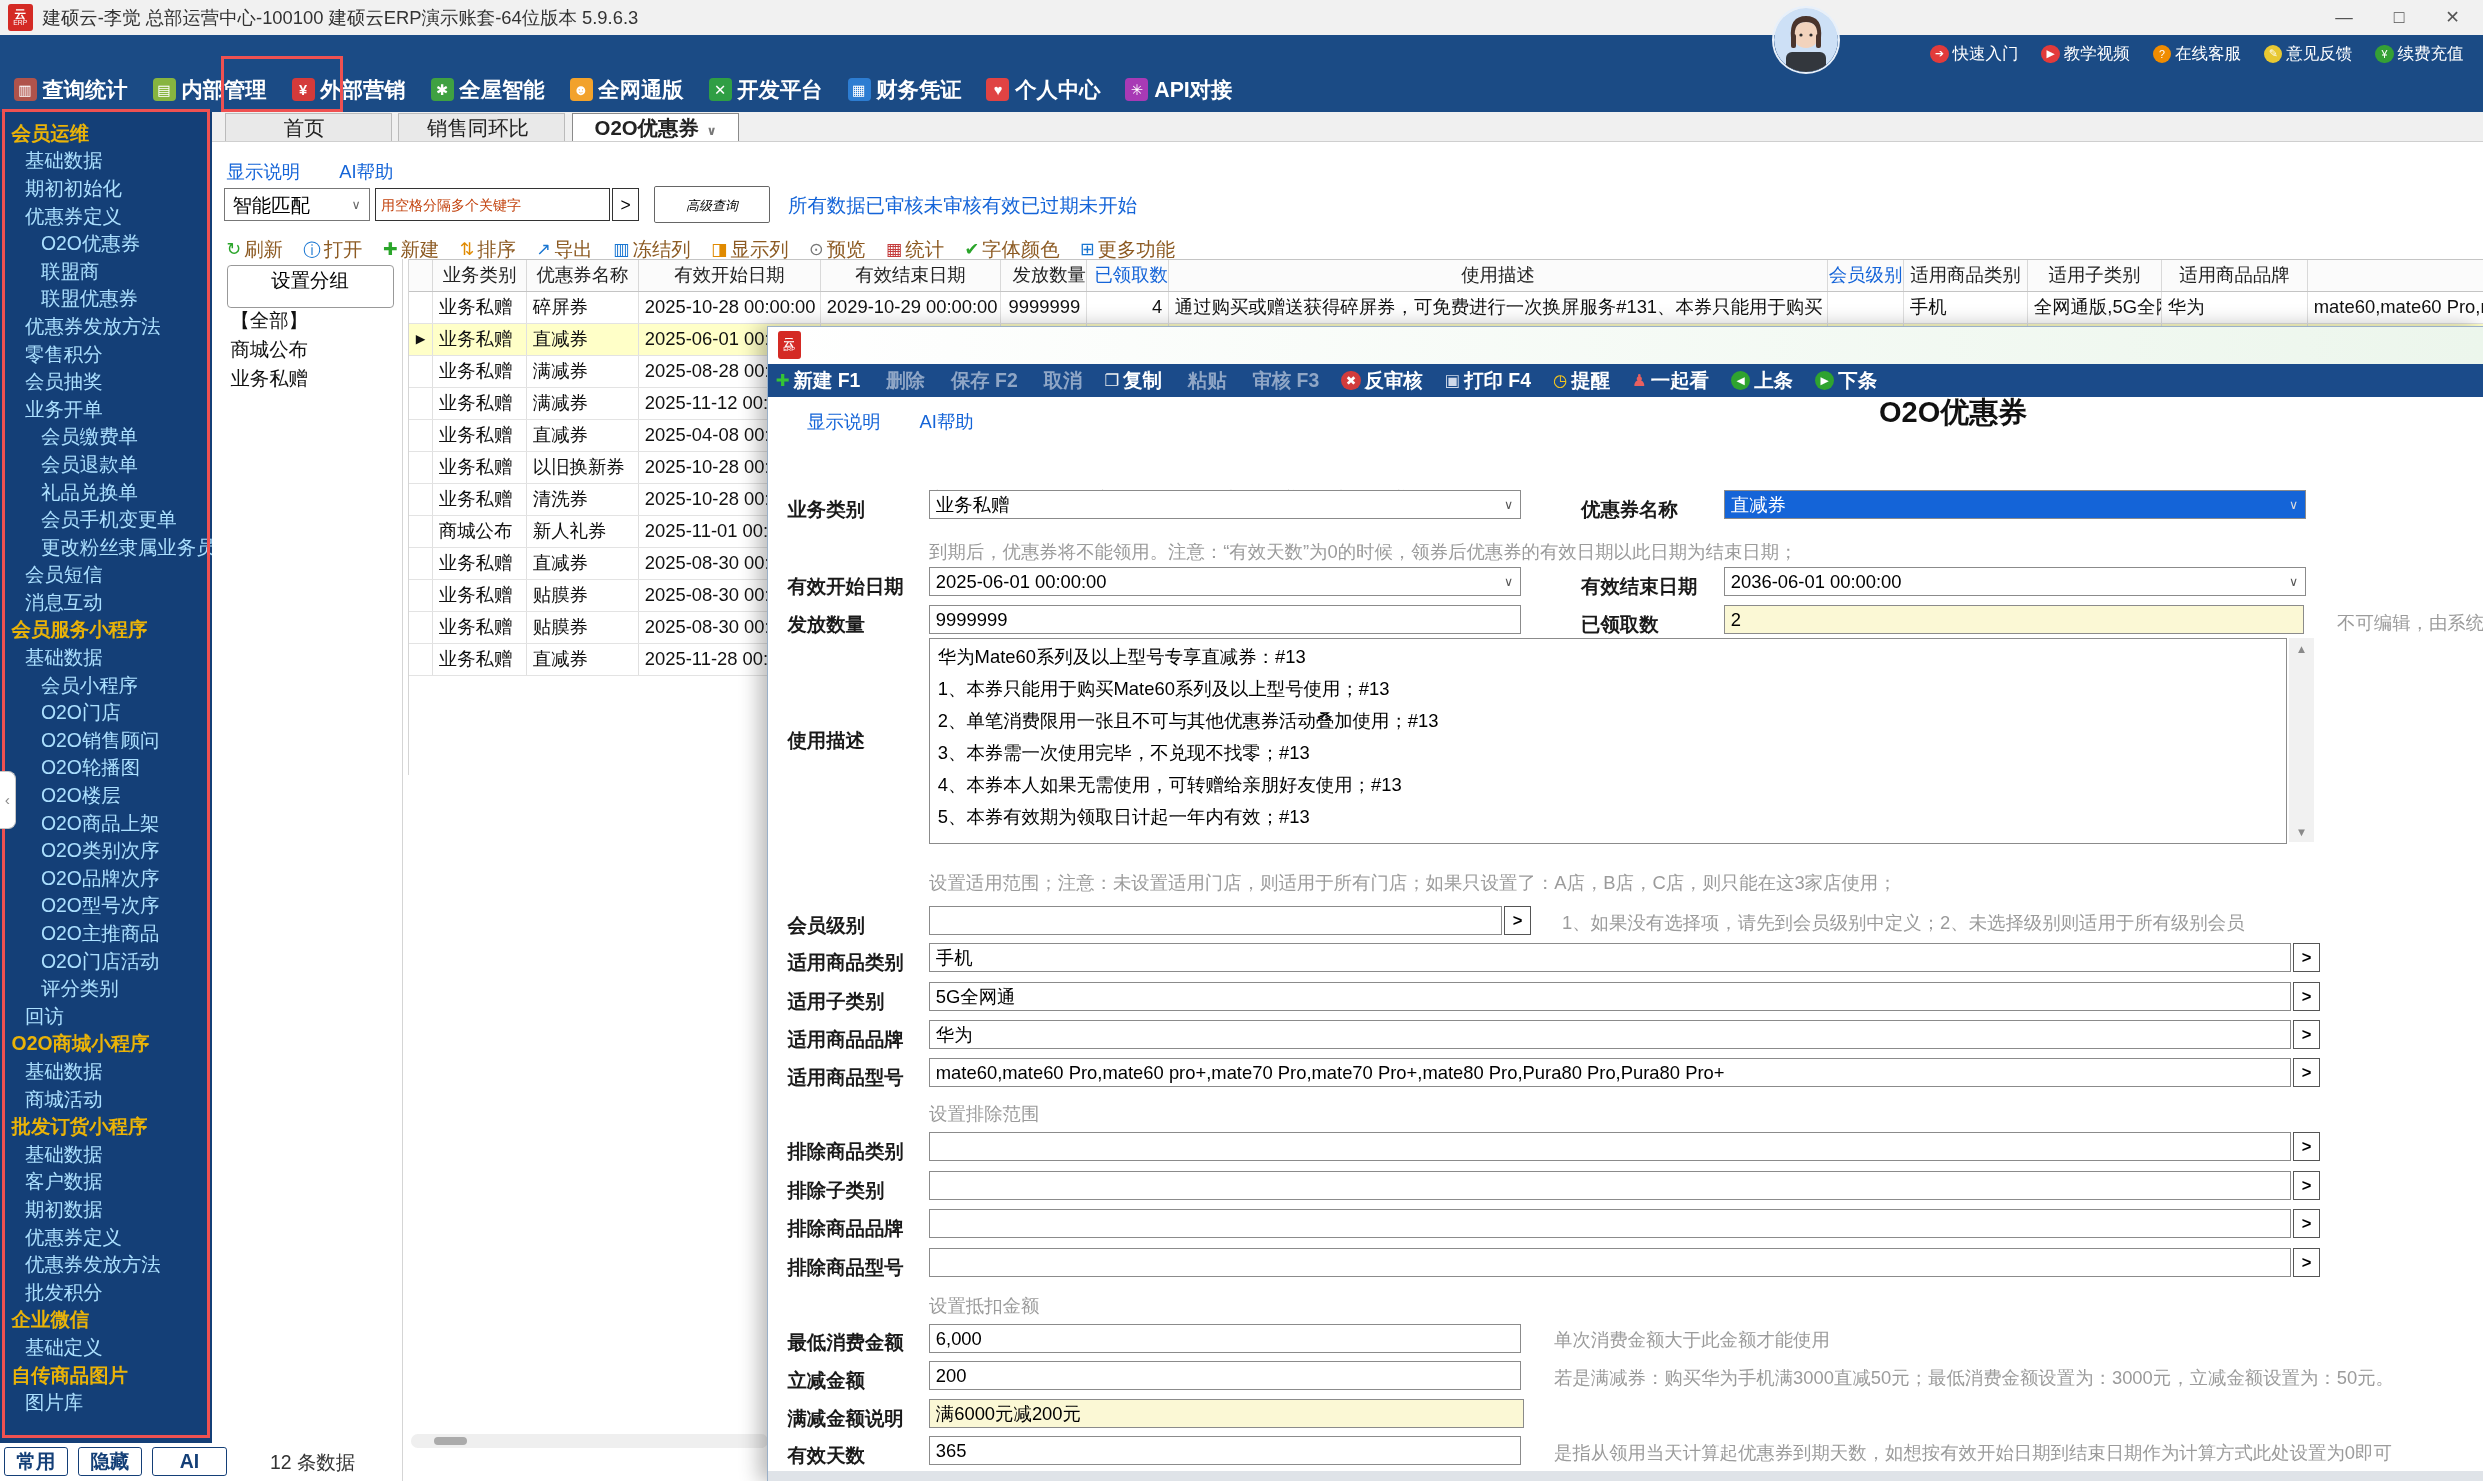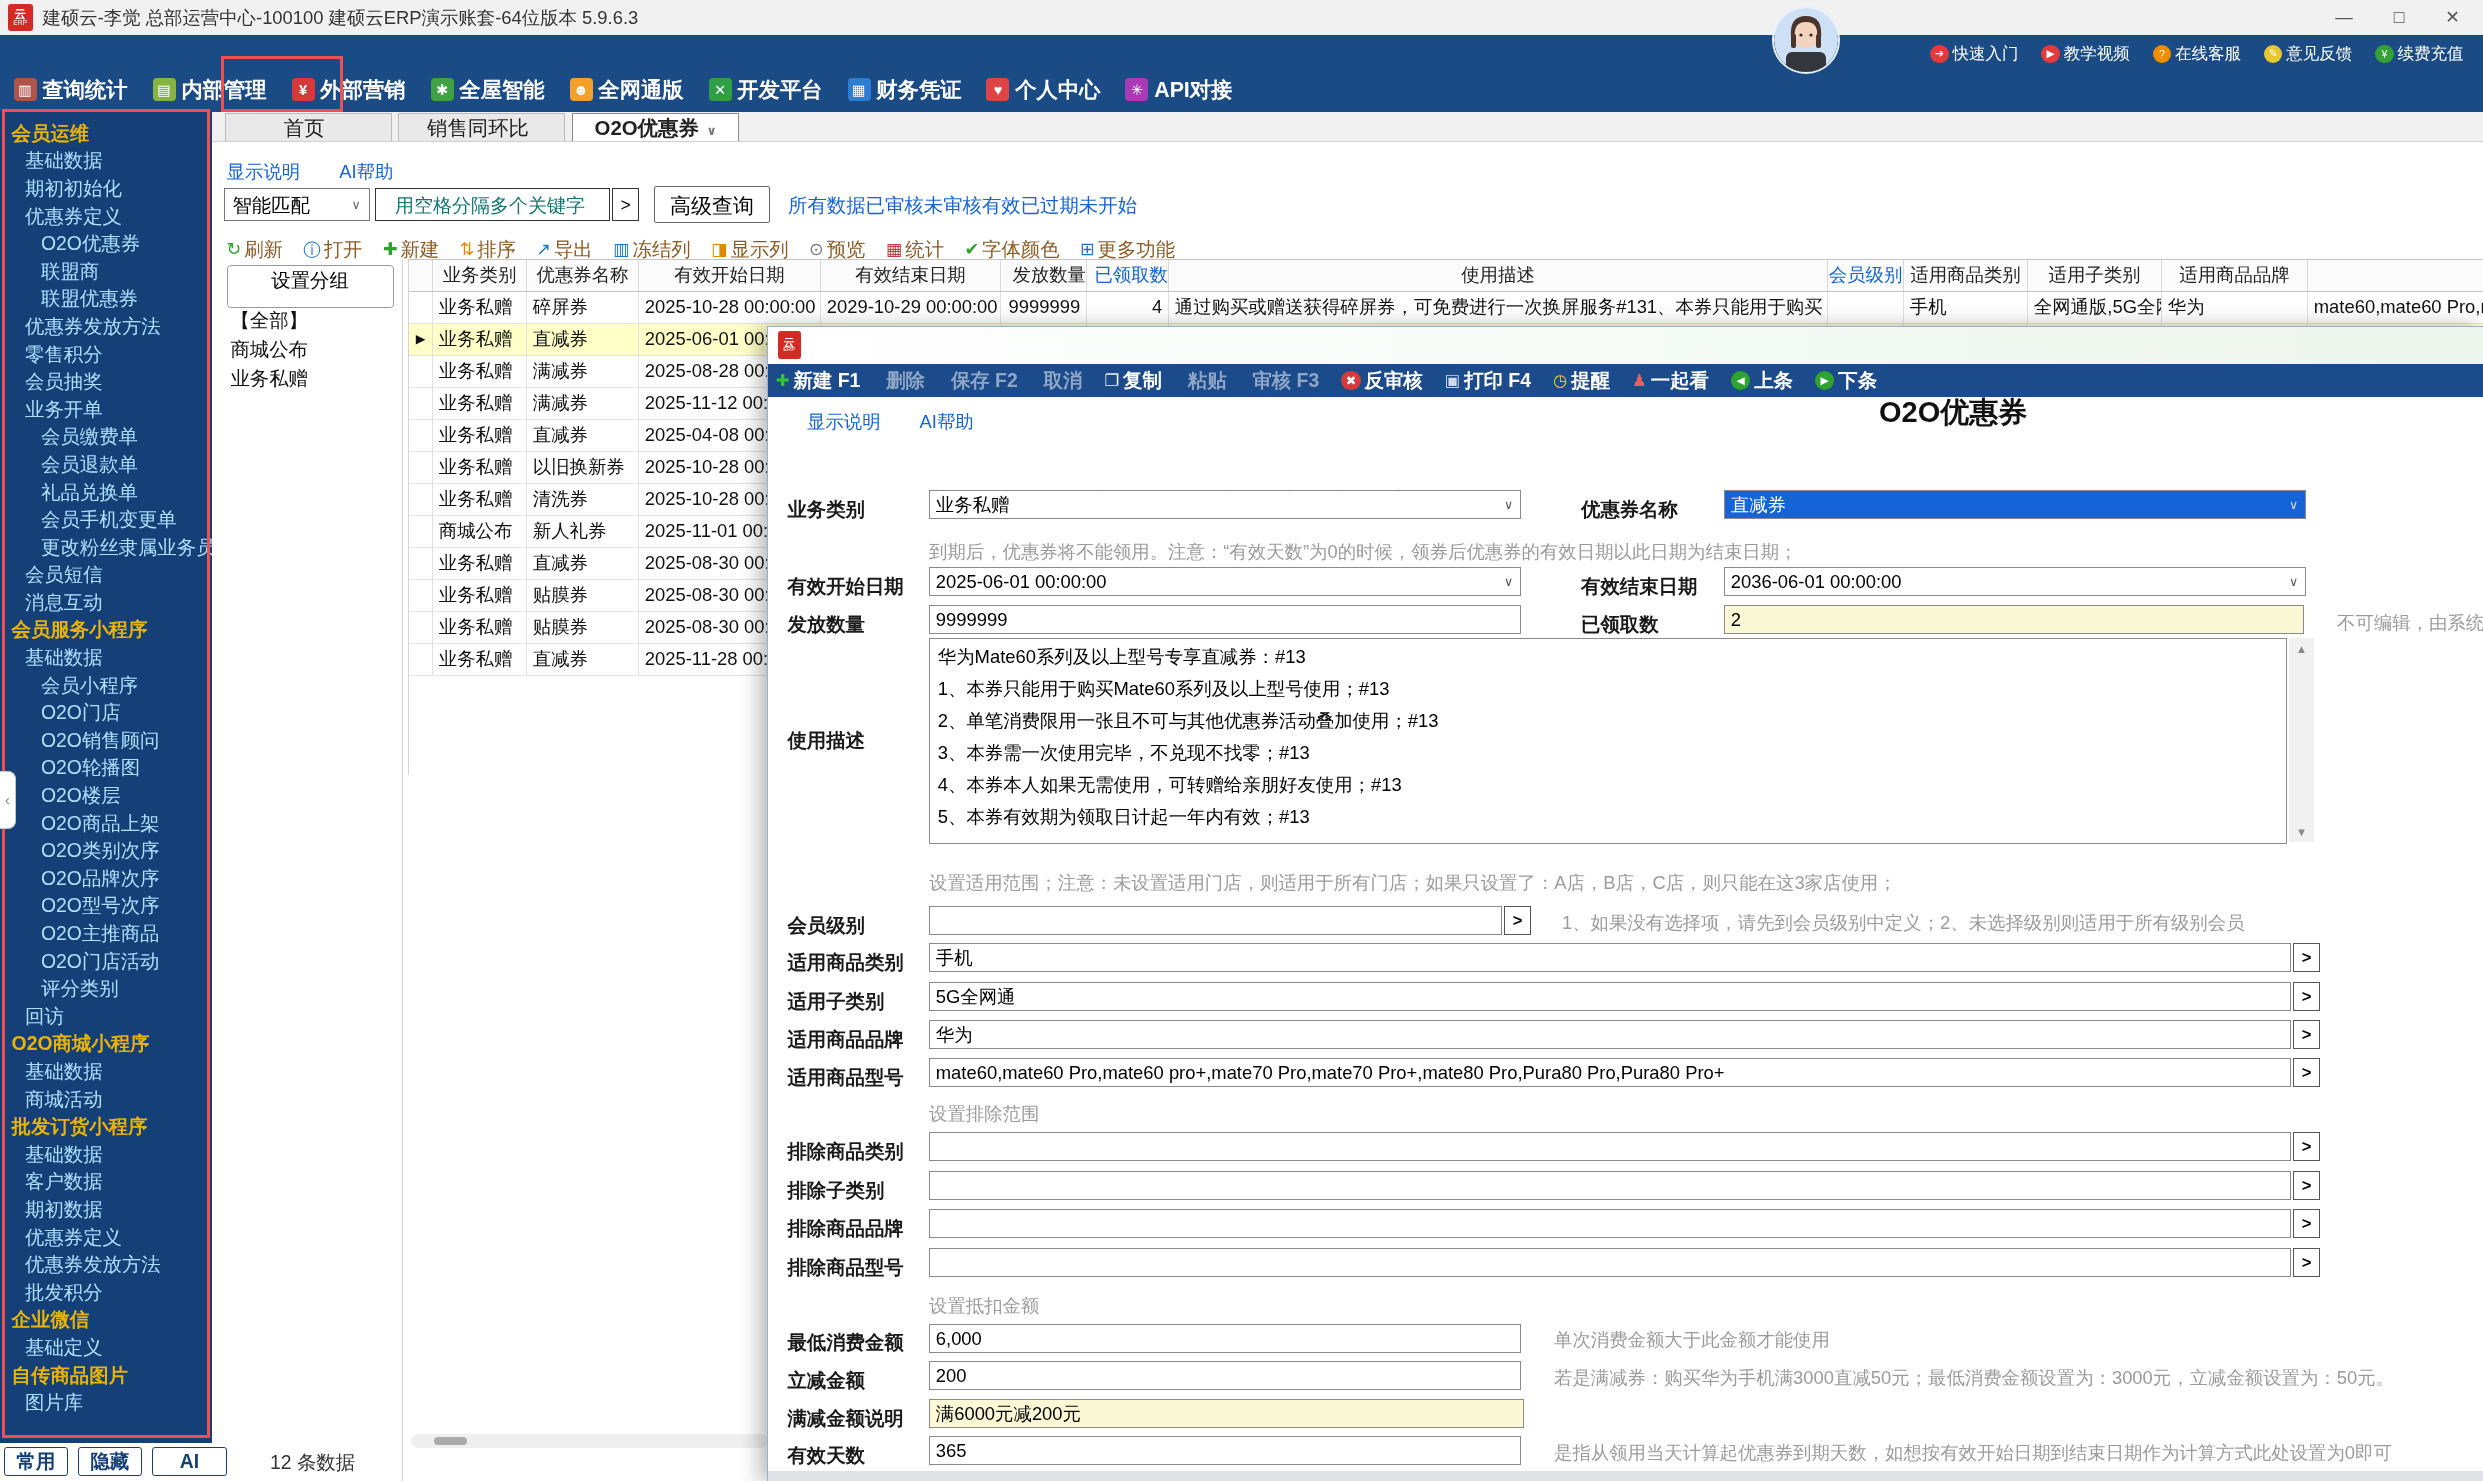--- a/index.html
+++ b/index.html
@@ -36,23 +36,23 @@
   .main{position:absolute;left:212px;top:112px;right:0;bottom:0;background:#fff;}
   .tabbar{position:absolute;left:0;top:0;right:0;height:30px;background:#f0f0f0;border-bottom:1px solid #cfcfcf;display:flex;align-items:flex-end;padding-left:12.6px;box-sizing:border-box;}
   .tab{width:167px;height:28px;line-height:28px;text-align:center;font-size:20.4px;color:#222;background:#e9e9e9;border:1px solid #bbb;border-bottom:none;margin-right:6.8px;box-sizing:border-box;white-space:nowrap;}
   .tab.active{background:#fff;border-color:#8a8a8a;font-weight:bold;}
   .tab .cv2{font-size:12.6px;color:#777;margin-left:7.8px;}
   .plinks{position:absolute;left:14.6px;top:47px;display:flex;gap:39px;}
   .plink{color:#1464d8;font-size:18.4px;}
   .srow{position:absolute;left:0;top:76px;right:0;height:43px;}
   .combo{position:absolute;left:11.6px;top:0;width:146px;height:33px;border:1px solid #777;background:#fff;font-size:19.4px;line-height:33px;padding-left:7.8px;box-sizing:border-box;}
   .combo .cv{position:absolute;right:7.8px;top:0;color:#666;font-size:12.6px;}
-  .sinput{position:absolute;left:163px;top:0;width:235px;height:33px;border:1px solid #333;font-size:19px;line-height:33px;padding-left:19px;box-sizing:border-box;color:#0f766e;background:#fff;}
+  .sinput{position:absolute;left:163px;top:0;width:235px;height:33px;border:1px solid #333;font-size:14px;line-height:33px;padding-left:5px;box-sizing:border-box;color:#c2410c;background:#fff;}
   .gbtn{position:absolute;left:400px;top:0;width:27px;height:33px;border:1px solid #333;background:#fff;text-align:center;line-height:33px;font-size:17.5px;box-sizing:border-box;}
-  .advbtn{position:absolute;left:442px;top:-1.9px;width:116px;height:37px;border:1px solid #666;border-radius:1.9px;background:#fff;text-align:center;line-height:37px;font-size:21px;box-sizing:border-box;}
+  .advbtn{position:absolute;left:442px;top:-1.9px;width:116px;height:37px;border:1px solid #666;border-radius:1.9px;background:#fff;text-align:center;line-height:37px;font-size:13px;box-sizing:border-box;font-style:italic;}
   .filters{position:absolute;left:576px;top:3.9px;display:flex;}
   .flink{color:#1464d8;font-size:19.4px;white-space:nowrap;}
   .toolbar{position:absolute;left:14.6px;top:124px;display:flex;gap:20.4px;align-items:center;}
   .tbtn{display:flex;align-items:center;font-size:19.4px;color:#8c5a22;white-space:nowrap;}
   .tbtn .tg{margin-right:2.9px;font-size:17.5px;}
   
   .gpanel{position:absolute;left:6.8px;top:147px;width:184px;height:1266px;background:#fff;border-right:1px solid #d5d5d5;box-sizing:border-box;}
   .gsbtn{position:absolute;left:7.8px;top:5.8px;width:167px;height:43px;border:1px solid #999;border-radius:3.9px;background:#fff;text-align:center;line-height:29px;font-size:19.4px;box-sizing:border-box;}
   .glist{position:absolute;left:11.6px;top:47px;right:3.9px;}
   .gitem{font-size:19.4px;color:#111;line-height:29px;white-space:nowrap;}

